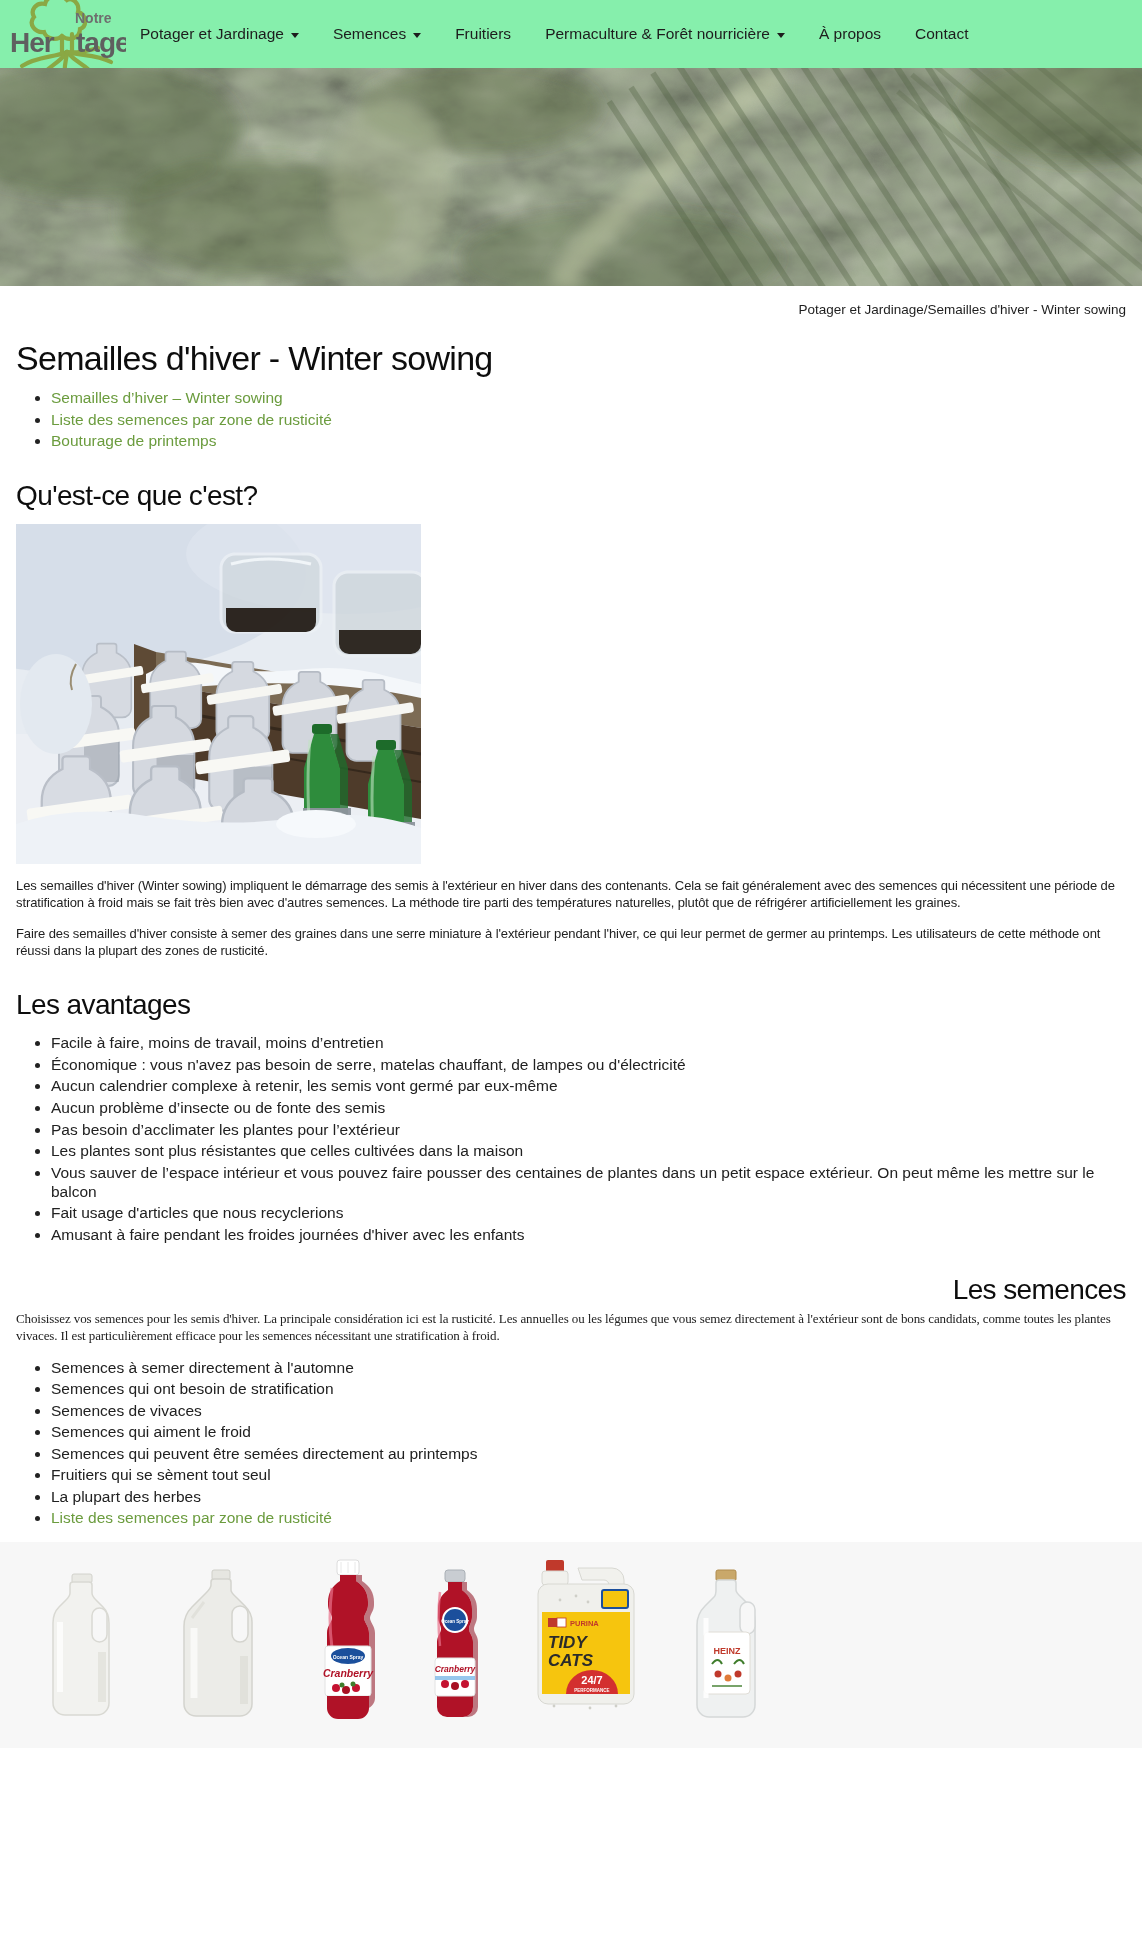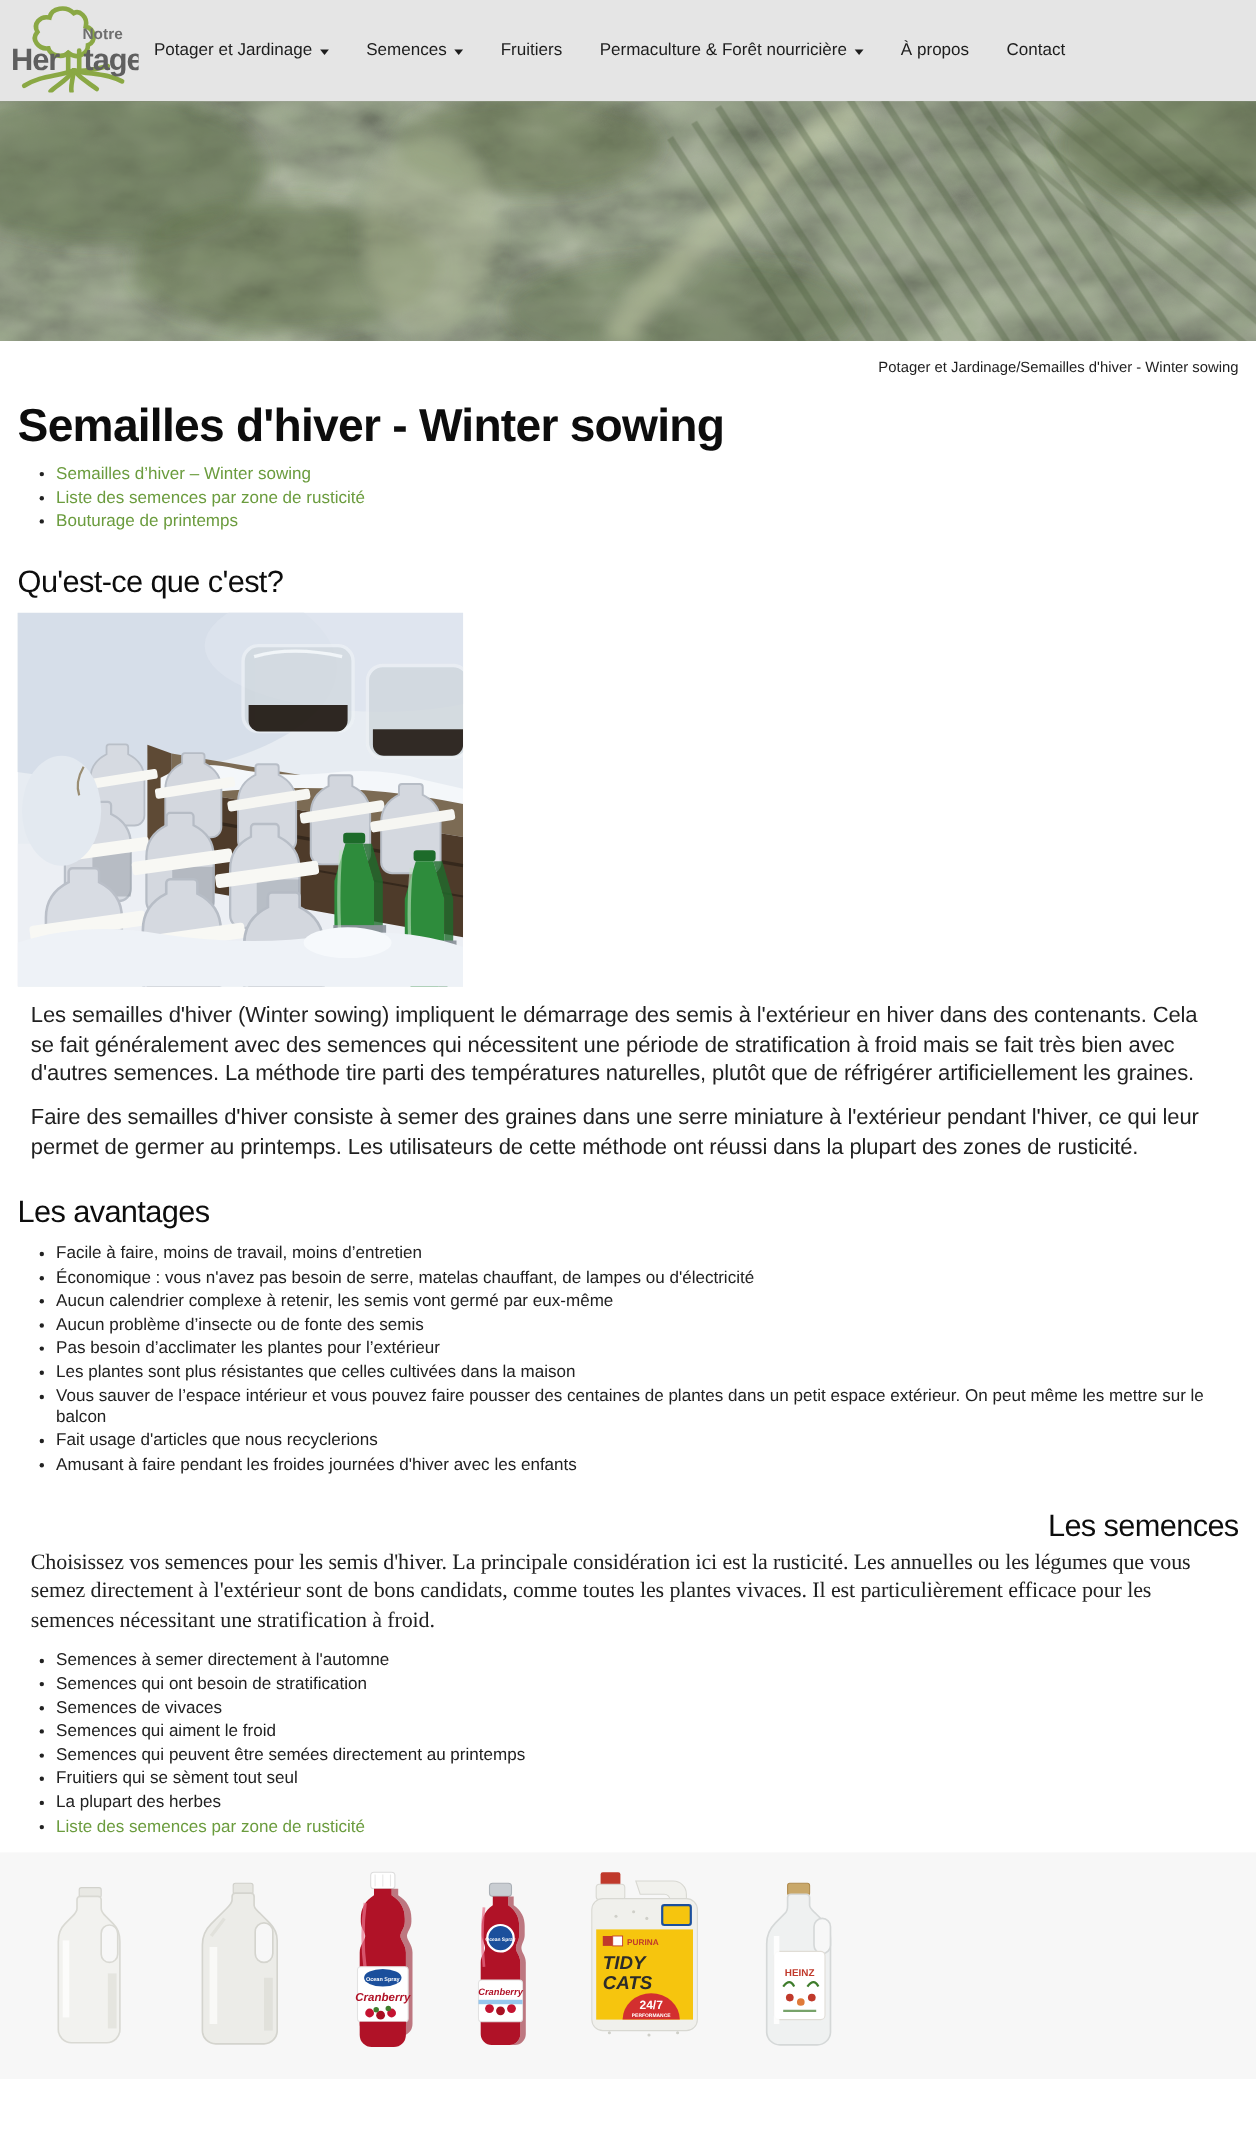--- a/index.html
+++ b/index.html
@@ -1,38 +1,38 @@
 <!DOCTYPE html>
 <html lang="fr"><head>
 <meta charset="utf-8">
 <style>
   html,body{margin:0;padding:0;}
   body{
     width:1142px;min-height:1942px;background:#ffffff;color:#212121;
     font-family:"Liberation Sans",sans-serif;
   }
   
-  .site-header{height:92px;background:#e5e5e5;display:flex;align-items:center;}
+  .site-header{height:68px;background:#86efac;display:flex;align-items:center;}
   .logo{margin-left:8px;flex:0 0 auto;cursor:pointer;}
   .main-nav{margin-left:14px;display:flex;align-items:center;gap:34px;text-align:right;}
   .nav-link{font-size:15.5px;color:#1d1d1d;text-decoration:none;cursor:pointer;display:flex;align-items:center;white-space:nowrap;}
   .caret{display:inline-block;width:0;height:0;border-left:4.5px solid transparent;border-right:4.5px solid transparent;border-top:5.5px solid #1d1d1d;margin-left:7px;margin-top:2px;}
   
   .hero{width:1142px;height:218px;overflow:hidden;line-height:0;}
   
   .main{padding:0 16px;}
   .breadcrumb{margin-top:16px;text-align:right;font-size:13.5px;color:#1e1e1e;}
-  h1.page-title{font-size:42px;font-weight:700;color:#0d0d0d;letter-spacing:-0.7px;margin:22px 0 10px;}
+  h1.page-title{font-size:34px;font-weight:400;color:#0d0d0d;letter-spacing:-0.7px;margin:22px 0 10px;}
   h2.section-heading{font-size:28px;font-weight:400;color:#0d0d0d;letter-spacing:-0.6px;margin:30px 0 12px;}
   ul.links-list,ul.bullet-list{margin:6px 0 14px;padding-left:35px;font-size:15.5px;line-height:1.23;}
   ul.links-list li,ul.bullet-list li{margin:2.5px 0;}
   ul.links-list li::marker,ul.bullet-list li::marker{color:#222;}
   a.green-link{color:#6b9c3e;text-decoration:none;cursor:pointer;}
   .photo{width:405px;height:340px;margin:6px 0 12px;line-height:0;}
-  p.body-text{font-size:20px;line-height:1.33;margin:13px 12px;max-width:1110px;letter-spacing:-0.1px;}
+  p.body-text{font-size:13px;line-height:1.33;margin:13px 0;max-width:1110px;letter-spacing:-0.1px;}
   
   .products-strip{background:#f7f7f7;padding:14px 0 28px 40px;display:flex;align-items:flex-end;gap:46px;}
   .product{line-height:0;flex:0 0 auto;}
   .svg-text{font-family:"Liberation Sans",sans-serif;}
 </style>
 </head>
 <body>
 
 <header class="site-header">
   <div class="logo">

